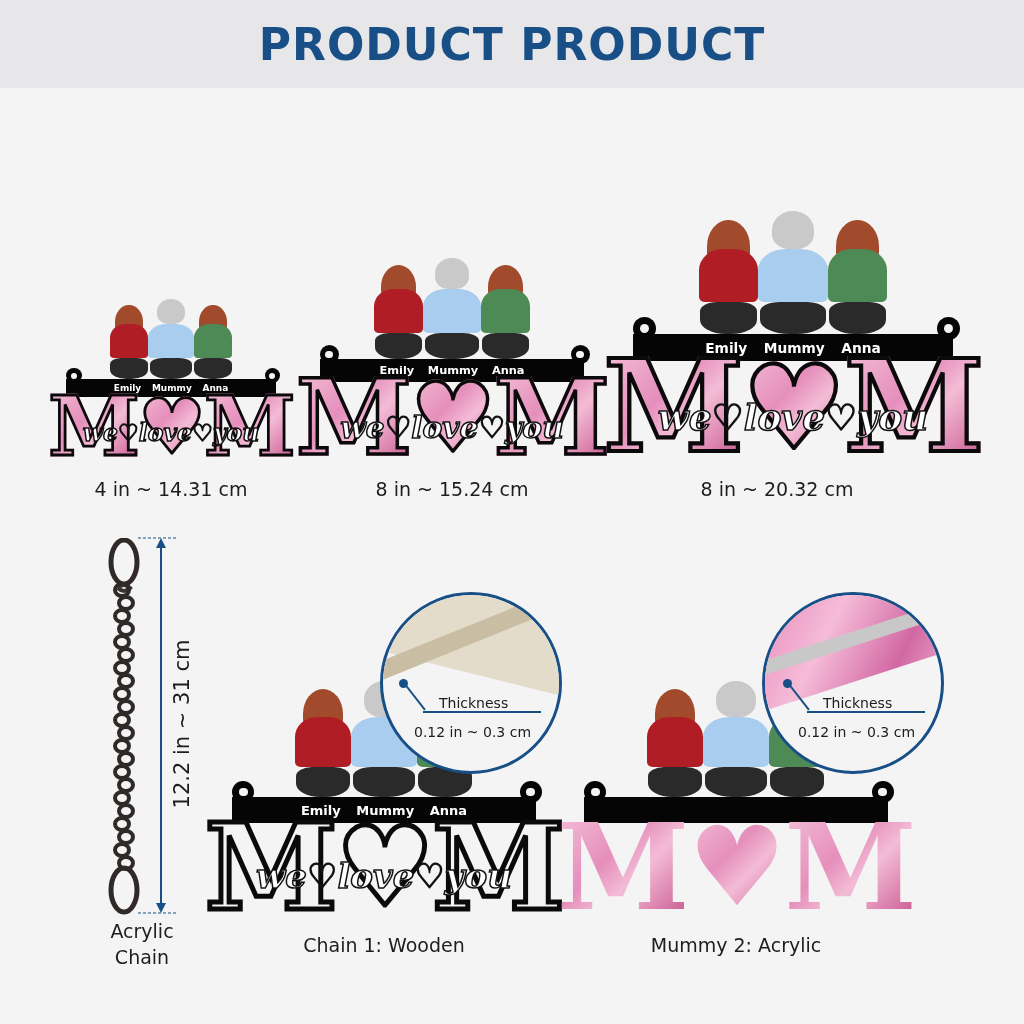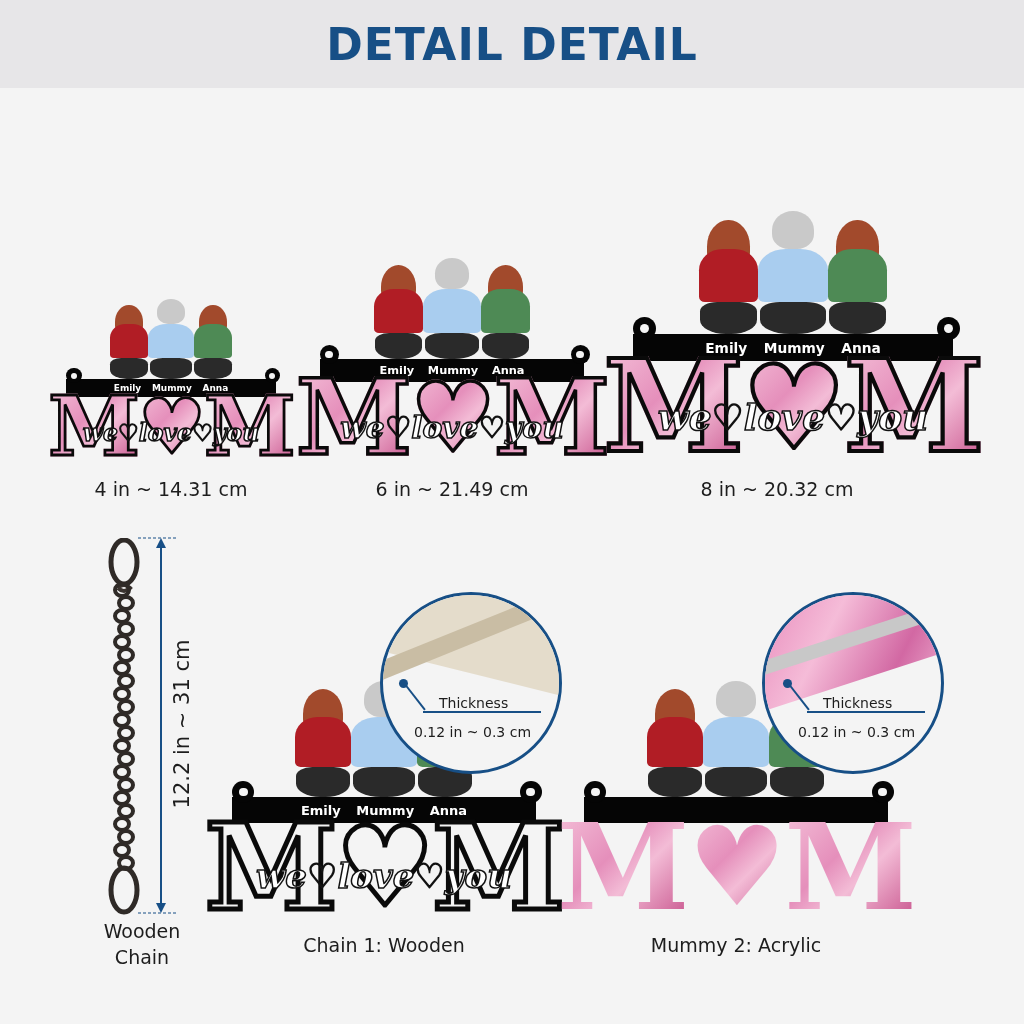--- a/index.html
+++ b/index.html
@@ -23,21 +23,21 @@
   .mag .thick-label { position:absolute; font-family:"DejaVu Sans", sans-serif; font-size:14px; color:#1d1d1d; white-space:nowrap; }
   .mag .line { position:absolute; background:#174f86; }
   .mag .dot { position:absolute; width:9px; height:9px; border-radius:50%; background:#174f86; }
   .chain { position:absolute; }
   .dim { position:absolute; }
 </style>
 </head>
 <body>
 
 <div class="header">
-  <h1>DETAIL DETAIL</h1>
+  <h1>PRODUCT PRODUCT</h1>
 </div>
 
 <div id="o1" class="product" style="left:62px;top:294px;width:218px;height:170px;">
     <div class="people" style="left: 43.6px; width: 130.8px; top: 0px; height: 85px;">
       <div class="person">
         <div class="hair" style="width:27.59493670886076px;height:34.49367088607595px;background:#a24a2c;margin-bottom:-15.177215189873419px;"></div>
         <div class="shirt" style="width:38.63291139240506px;height:34.49367088607595px;background:#b11d25;"></div>
         <div class="pants" style="width:37.25316455696203px;height:20.69620253164557px;"></div>
       </div>
       <div class="person">
@@ -92,21 +92,21 @@
     </div>
     <div class="ring" style="height: 19.2152px; width: 19.2152px; left: 5.52px; top: 93.0253px;"></div>
     <div class="ring" style="height: 19.2152px; width: 19.2152px; left: 256.68px; top: 93.0253px;"></div>
     <div class="mom" style="left: 0px; width: 276px; top: 124.468px; height: 84.2911px; font-size: 104.81px; line-height: 84.2911px;">
       <span class="ltr" style="background: linear-gradient(135deg, rgb(243, 188, 214), rgb(229, 143, 187) 40%, rgb(243, 188, 214) 60%, rgb(201, 87, 143)) text; color: transparent; -webkit-text-stroke: 3.49367px rgb(10, 10, 10);">M</span>
       <span class="ltr" style="background: linear-gradient(135deg, rgb(243, 188, 214), rgb(229, 143, 187) 40%, rgb(243, 188, 214) 60%, rgb(201, 87, 143)) text; color: transparent; -webkit-text-stroke: 3.49367px rgb(10, 10, 10); font-size: 96.0759px;">♥</span>
       <span class="ltr" style="background: linear-gradient(135deg, rgb(243, 188, 214), rgb(229, 143, 187) 40%, rgb(243, 188, 214) 60%, rgb(201, 87, 143)) text; color: transparent; -webkit-text-stroke: 3.49367px rgb(10, 10, 10);">M</span>
     </div>
     <div class="script" style="left: 0px; width: 276px; top: 154.165px; height: 43.6709px; font-size: 29.6962px;">we♡love♡you</div>
   </div>
-<div class="label" style="left:314px;top:478px;width:276px;">6 in ~ 21.49 cm</div>
+<div class="label" style="left:314px;top:478px;width:276px;">8 in ~ 15.24 cm</div>
 
 <div id="o3" class="product" style="left:626px;top:202px;width:334px;height:264px;">
     <div class="people" style="left: 66.8px; width: 200.4px; top: 0px; height: 132px;">
       <div class="person">
         <div class="hair" style="width:42.27848101265823px;height:52.84810126582279px;background:#a24a2c;margin-bottom:-23.253164556962027px;"></div>
         <div class="shirt" style="width:59.18987341772152px;height:52.84810126582279px;background:#b11d25;"></div>
         <div class="pants" style="width:57.07594936708861px;height:31.708860759493675px;"></div>
       </div>
       <div class="person">
         <div class="hair" style="width:42.27848101265823px;height:38.050632911392405px;background:#c9c9c9;"></div>
@@ -167,21 +167,21 @@
   <ellipse cx="20" cy="352" rx="13" ry="22" fill="none" stroke="#2f2a27" stroke-width="5"></ellipse>
 </svg>
 <svg class="dim" style="left:128px;top:534px;" width="60" height="384" viewBox="0 0 60 384">
   <line x1="10" y1="4" x2="50" y2="4" stroke="#174f86" stroke-width="1.2" stroke-dasharray="3,2"></line>
   <line x1="10" y1="379" x2="50" y2="379" stroke="#174f86" stroke-width="1.2" stroke-dasharray="3,2"></line>
   <line x1="33" y1="8" x2="33" y2="375" stroke="#174f86" stroke-width="2"></line>
   <polygon points="33,4 28,14 38,14" fill="#174f86"></polygon>
   <polygon points="33,379 28,369 38,369" fill="#174f86"></polygon>
 </svg>
 <div class="label" style="left:92px;top:712px;width:180px;font-size:21px;transform:rotate(-90deg);transform-origin:center;">12.2 in ~ 31 cm</div>
-<div class="label" style="left:72px;top:920px;width:140px;">Wooden</div>
+<div class="label" style="left:72px;top:920px;width:140px;">Acrylic</div>
 <div class="label" style="left:72px;top:946px;width:140px;">Chain</div>
 
 <div id="o4" class="product" style="left:226px;top:672px;width:316px;height:250px;">
     <div class="people" style="left: 63.2px; width: 189.6px; top: 0px; height: 125px;">
       <div class="person">
         <div class="hair" style="width:40px;height:50px;background:#a24a2c;margin-bottom:-22px;"></div>
         <div class="shirt" style="width:56px;height:50px;background:#b11d25;"></div>
         <div class="pants" style="width:54px;height:30px;"></div>
       </div>
       <div class="person">

